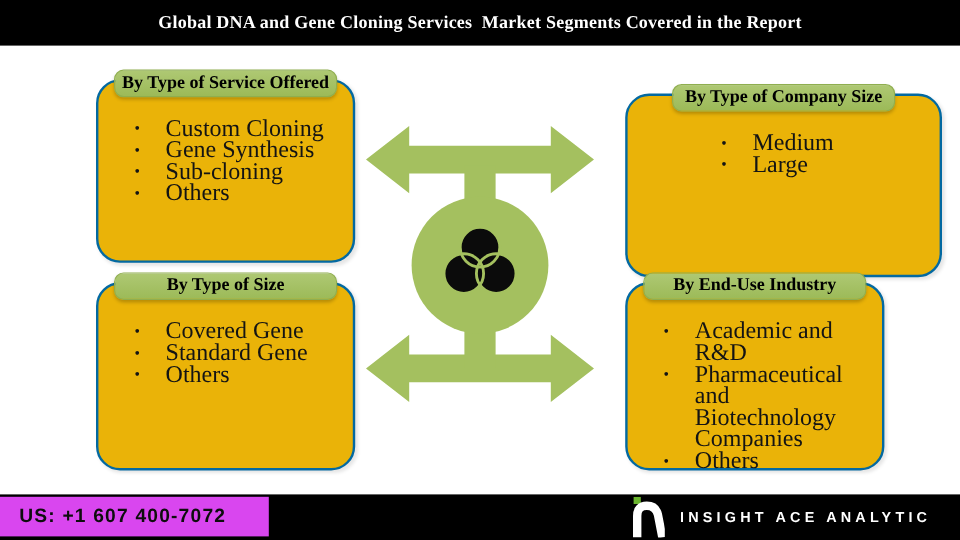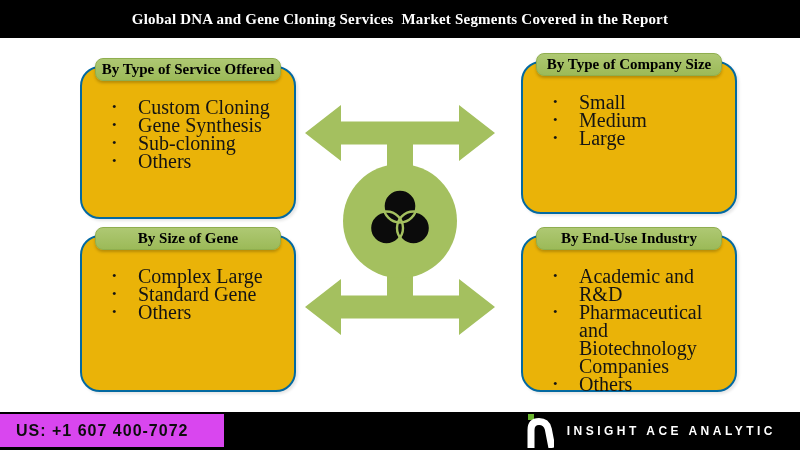--- a/index.html
+++ b/index.html
@@ -17,21 +17,21 @@
     margin:15px;color:#fff;font-family:Liberation Serif, serif;
     font-size:15px;font-weight:bold;white-space:pre;letter-spacing:.2px;
   }
 
   
   .seg-box{
     position:absolute;background:#eab308;border:2px solid #0369a1;border-radius:20px;
     box-shadow:2px 2px 3px rgba(0,0,0,.10);
   }
   .box-tl{left:80px; top:66px; width:212px;height:149px;}
-  .box-tr{left:521px;top:61px; width:212px;height:149px;}
+  .box-tr{left:521px;top:78px; width:212px;height:149px;padding-left:48px;}
   .box-bl{left:80px; top:235px;width:212px;height:153px;}
   .box-br{left:521px;top:235px;width:212px;height:153px;}
 
   .seg-header{
     position:absolute;top:-10px;left:50%;transform:translateX(-50%);
     width:184px;padding:2px 0;text-align:center;
     background:linear-gradient(#aec873,#9cba58);
     border:1px solid #8fae4f;border-radius:8px;
     font-size:15px;font-weight:bold;line-height:17px;color:#000;
     box-shadow:0 2px 3px rgba(0,0,0,.22);
@@ -84,30 +84,29 @@
       <li>Custom Cloning</li>
       <li>Gene Synthesis</li>
       <li>Sub-cloning</li>
       <li>Others</li>
     </ul>
   </section>
 
   <section class="seg-box box-tr">
     <div class="seg-header">By Type of Company Size</div>
     <ul class="seg-list">
-      <li>Small</li>
       <li>Medium</li>
       <li>Large</li>
     </ul>
   </section>
 
   <section class="seg-box box-bl">
-    <div class="seg-header">By Size of Gene</div>
+    <div class="seg-header">By Type of Size</div>
     <ul class="seg-list">
-      <li>Complex Large</li>
+      <li>Covered Gene</li>
       <li>Standard Gene</li>
       <li>Others</li>
     </ul>
   </section>
 
   <section class="seg-box box-br">
     <div class="seg-header">By End-Use Industry</div>
     <ul class="seg-list">
       <li>Academic and R&amp;D</li>
       <li>Pharmaceutical and Biotechnology Companies</li>

